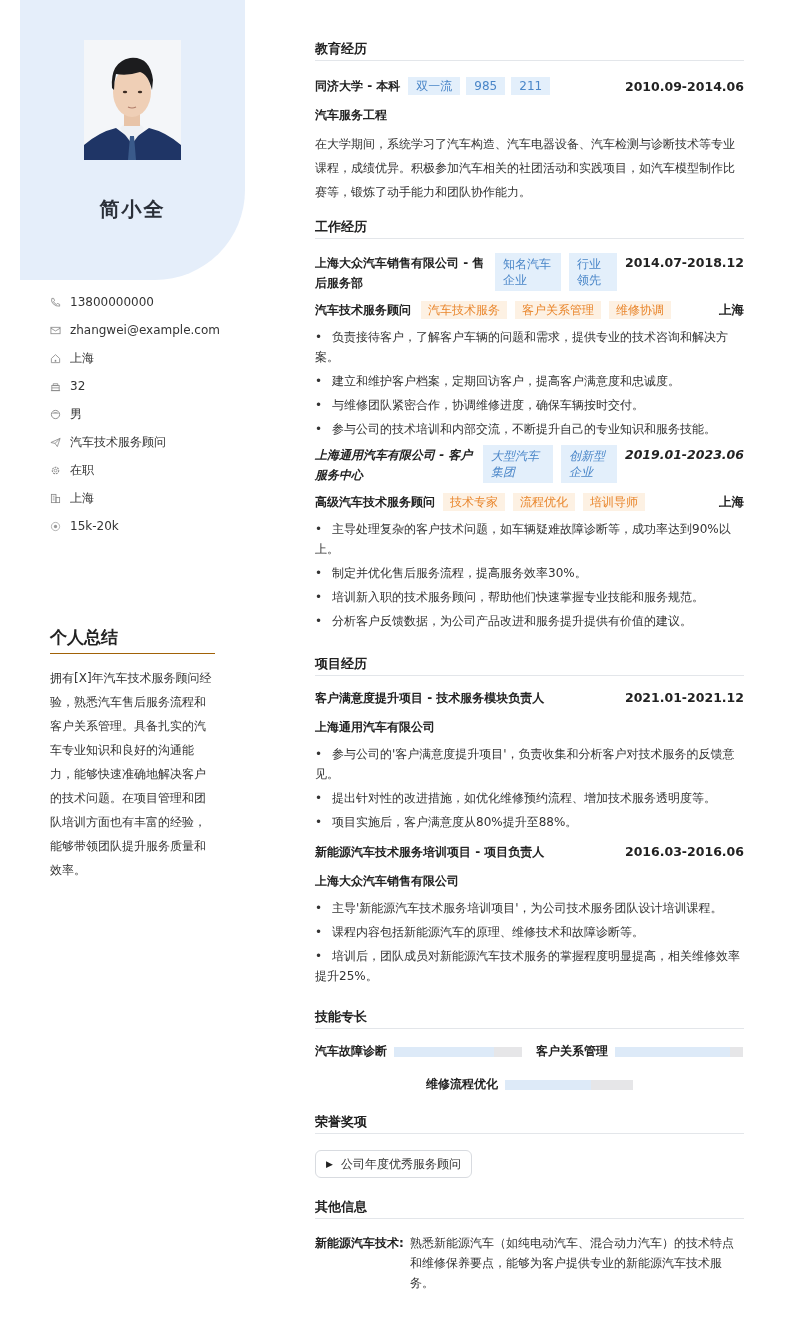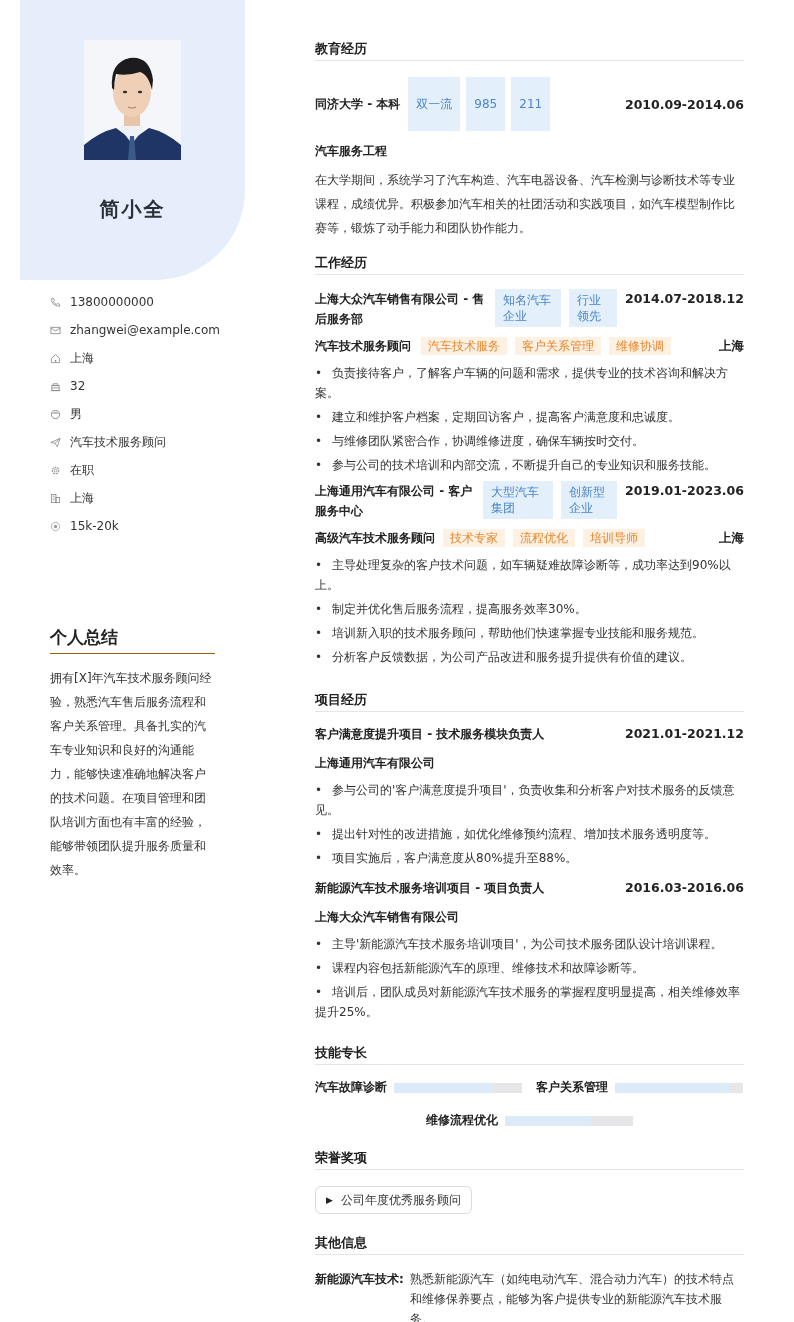--- a/index.html
+++ b/index.html
@@ -25,21 +25,21 @@
   .contact-row .ic svg { width: 11px; height: 11px; }
   .summary { position: absolute; left: 50px; top: 626px; width: 165px; }
   .summary h3 { font-size: 17px; font-weight: bold; color: #222; padding-bottom: 4px; border-bottom: 1px solid #a16207; }
   .summary p { font-size: 12px; line-height: 24px; color: #333; margin-top: 12px; }
 
   .main { position: absolute; left: 315px; top: 40px; width: 429px; }
   .sec-title { font-size: 13px; font-weight: bold; color: #222; padding-bottom: 4px; border-bottom: 1px solid #e3e6ea; height: 21px; }
   .row { display: flex; align-items: flex-start; font-size: 12px; }
   .bold { font-weight: bold; color: #222; }
   .date { margin-left: auto; font-weight: bold; font-size: 12.5px; color: #222; white-space: nowrap; }
-  .tag-blue { background: #e3effb; color: #4a86c8; font-size: 12px; padding: 19px 8px; margin-left: 6px; line-height: 16px; }
+  .tag-blue { background: #e3effb; color: #4a86c8; font-size: 12px; padding: 1px 8px; margin-left: 6px; line-height: 16px; }
   .tag-orange { background: #fdf1e3; color: #e9862c; font-size: 12px; padding: 1px 7px; margin-left: 8px; line-height: 16px; }
   .para { font-size: 12px; line-height: 24px; color: #333; }
   ul.bullets { list-style: none; }
   ul.bullets li { font-size: 12px; line-height: 20px; color: #333; margin-bottom: 4px; }
   ul.bullets li::before { content: "•"; display: inline-block; width: 17px; padding-left: 0; color: #333; }
   .skill-bar { width: 128px; height: 10px; background: #e6e6e8; position: relative; }
   .skill-fill { position: absolute; left: 0; top: 0; bottom: 0; background: #ddeaf8; }
   .award-btn {
     display: inline-flex; align-items: center; border: 1px solid #d8dbe0; border-radius: 6px;
     padding: 0 10px; height: 28px; font-size: 12px; color: #333; background: #fff;
@@ -190,21 +190,21 @@
       </div>
       <ul class="bullets" style="margin-top:8px;">
         <li>负责接待客户，了解客户车辆的问题和需求，提供专业的技术咨询和解决方案。</li>
         <li>建立和维护客户档案，定期回访客户，提高客户满意度和忠诚度。</li>
         <li>与维修团队紧密合作，协调维修进度，确保车辆按时交付。</li>
         <li>参与公司的技术培训和内部交流，不断提升自己的专业知识和服务技能。</li>
       </ul>
     </div>
 
     <div>
-      <div class="row" style="margin-top:6px;">
+      <div class="row" style="margin-top:6px;font-style:italic;">
         <span class="bold" style="width:160px; line-height:20px;">上海通用汽车有限公司 - 客户服务中心</span>
         <span class="tag-blue" style="width:70px; margin-left:8px; padding:3px 8px; line-height:16px;">大型汽车集团</span>
         <span class="tag-blue" style="width:56px; margin-left:8px; padding:3px 8px; line-height:16px;">创新型企业</span>
         <span class="date" style="margin-top:2px;">2019.01-2023.06</span>
       </div>
       <div class="row" style="margin-top:8px; align-items:center;">
         <span class="bold">高级汽车技术服务顾问</span>
         <span class="tag-orange" style="">技术专家</span>
         <span class="tag-orange">流程优化</span>
         <span class="tag-orange">培训导师</span>

